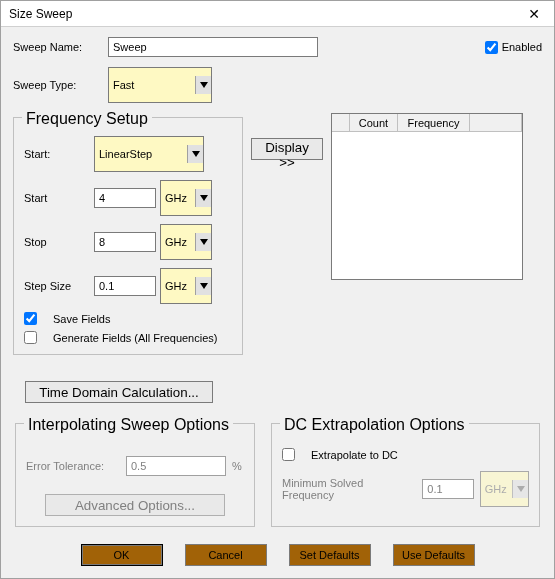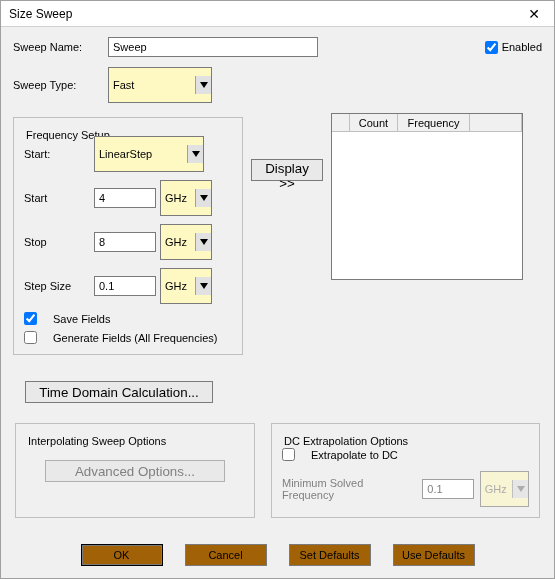--- a/index.html
+++ b/index.html
@@ -73,38 +73,37 @@
     position: relative;
     padding: 18px 10px 10px 10px;
     margin-top: 6px;
   }
   .groupbox-title {
     position: absolute;
     top: -8px;
     left: 8px;
     background: #f0f0f0;
     padding: 0 4px;
-    font-size: 11px;
-    margin-top: 19px;
+    font-size: 16px;
   }
   .midwrap { display: flex; align-items: flex-start; gap: 8px; }
   .freqsetup { width: 230px; }
   .freq-row { display: flex; align-items: center; margin-bottom: 8px; }
   .freq-lbl { width: 70px; }
   .num-field { width: 62px; }
   .unit-combo { width: 52px; margin-left: 4px; }
   .type-combo { width: 110px; }
   .chk-row { display: flex; align-items: center; gap: 16px; margin-top: 6px; }
   .display-btn {
     width: 72px;
     height: 22px;
     border: 1px solid #7a7a7a;
     background: #e9e9e9;
     cursor: pointer;
-    margin-top: 48px;
+    margin-top: 27px;
   }
   .freq-table-wrap {
     border: 1px solid #7a7a7a;
     width: 192px;
     height: 167px;
     background: #fff;
     margin-top: 2px;
   }
   .freq-table-head {
     display: flex;
@@ -299,20 +298,25 @@
 
     <button class="timecalc-btn">Time Domain Calculation...</button>
 
     
     <div class="lower-wrap">
 
       <div class="groupbox interp-box">
         <span class="groupbox-title">Interpolating Sweep Options</span>
 
 
+        <div class="freq-row" style="margin-top:14px;">
+          <span class="disabled-text" style="width:100px;">Error Tolerance:</span>
+          <span class="disabled-field" style="width:100px;">0.5</span>
+          <span class="disabled-text" style="margin-left:6px;">%</span>
+        </div>
 
         <button class="adv-btn" disabled="">Advanced Options...</button>
       </div>
 
       <div class="groupbox dc-box">
         <span class="groupbox-title">DC Extrapolation Options</span>
 
         <label class="chk-row">
           <input type="checkbox" style="">
           <span>Extrapolate to DC</span>

